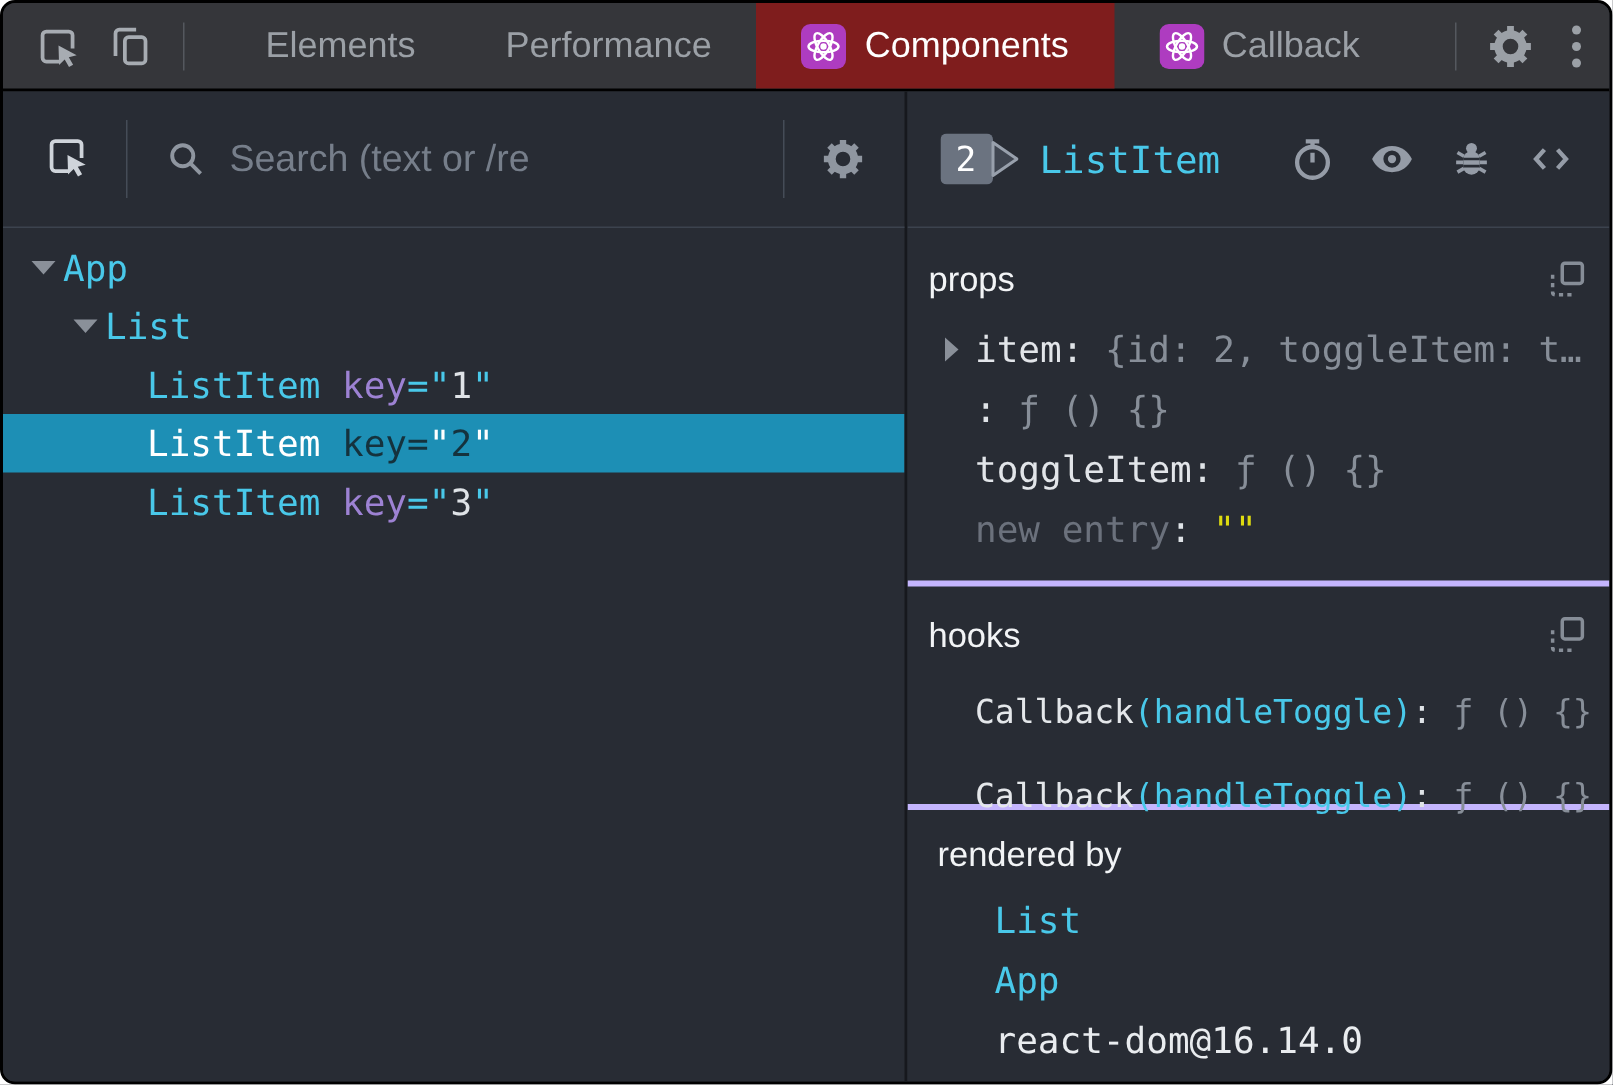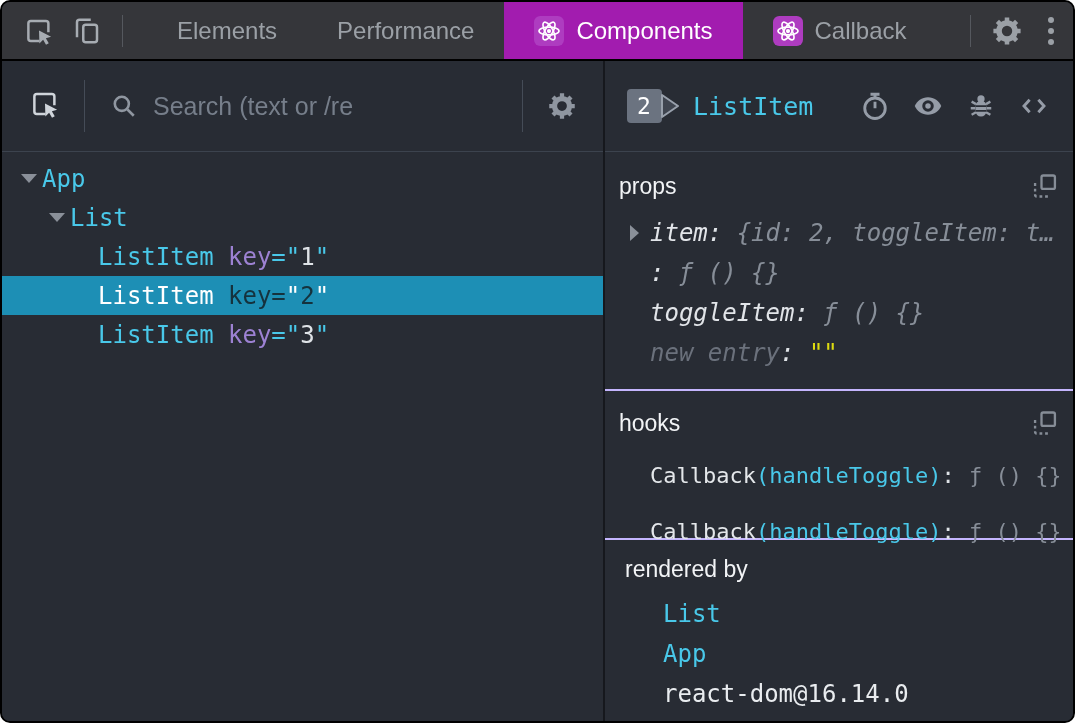--- a/index.html
+++ b/index.html
@@ -24,21 +24,21 @@
     color:#9ba0a6;
   }
   .tb-iconbox { display:flex; align-items:center; gap:18px; padding:0 20px 0 22px; }
   .tb-icon { width:30px; height:30px; color:#a7acb2; display:block; }
   .tb-sep { width:1px; height:32px; background:#55585e; align-self:center; }
   .tabs { display:flex; align-items:stretch; margin-left:24px; }
   .tab {
     display:flex; align-items:center; gap:12px;
     padding:0 30px; font-size:24px; color:#9ba0a6; cursor:default;
   }
-  .tab.active { background:#a21caf; color:#fff; }
+  .tab.active { background:#7f1d1d; color:#fff; }
   .react-badge { width:30px; height:30px; display:block; }
   .tb-right { margin-left:auto; display:flex; align-items:center; gap:8px; padding-right:16px; }
   .tb-right .tb-sep { margin:0 12px; }
   .dots-icon { width:12px; height:32px; display:block; color:#9ba0a6; margin-left:14px; }
 
   
   .main { flex:1; display:flex; min-height:0; }
   .left  { width:603px; flex:0 0 603px; border-right:2px solid #16181d; display:flex; flex-direction:column; background:#282c34; }
   .right { flex:1; display:flex; flex-direction:column; background:#282c34; overflow:hidden; }
 
@@ -83,29 +83,29 @@
 
   
   .rh { padding:0 24px 0 22px; display:flex; align-items:center; width:100%; }
   .badge-svg { display:block; flex:0 0 auto; }
   .rh-title { font-family:"DejaVu Sans Mono", monospace; font-size:25px; color:#49c8e9; margin-left:14px; }
   .rh-icons { margin-left:auto; display:flex; align-items:center; gap:23px; }
   .rh-icon { width:30px; height:30px; color:#959ca7; display:block; }
 
   
   .section { padding:0 14px; }
-  .section.bordered { border-bottom:2px solid #c4b5fd; }
+  .section.bordered { border-bottom:4px solid #c4b5fd; }
   .sec-head { display:flex; align-items:center; justify-content:space-between; }
   .sec-title { font-size:23px; color:#f2f4f6; }
   .copy-icon { width:28px; height:28px; color:#868d97; display:block; }
 
   .mono { font-family:"DejaVu Sans Mono", monospace; white-space:pre; }
 
   .props-sec { padding-top:20px; height:239px; }
-  .props-rows { margin-top:13px;font-style:italic; }
+  .props-rows { margin-top:13px; }
   .prow { height:40px; display:flex; align-items:center; margin-left:11px; font-size:24px; }
   .prow .pexp { width:20px; flex:0 0 20px; display:flex; align-items:center; }
   .tri-right { width:0; height:0; border-top:8px solid transparent; border-bottom:8px solid transparent; border-left:9px solid #8a9099; }
   .pname { color:#e2e5e9; }
   .pname.dim { color:#6b717c; }
   .pcolon { color:#dfe3e7; margin-right:14.4px; }
   .pval { color:#878e98; overflow:hidden; }
   .pval.yellow { color:#dedb10; }
 
   .hooks-sec { padding-top:18px; height:149px; }

